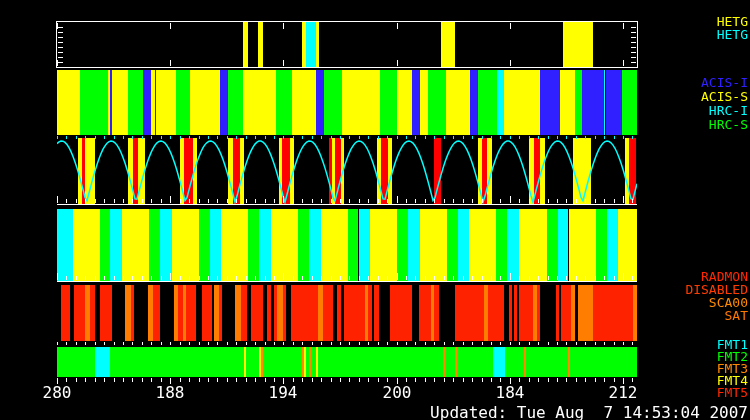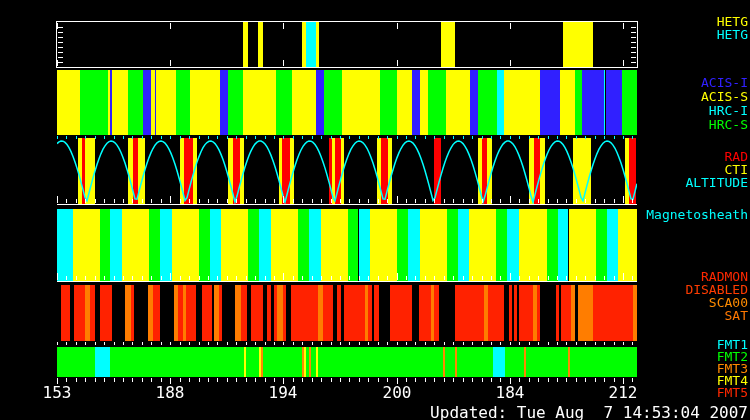--- a/index.html
+++ b/index.html
@@ -204,22 +204,21 @@
       <div class="seg" style="left: 386px; width: 1.9px; background: rgb(255, 136, 0);"></div>
       <div class="seg" style="left: 398.1px; width: 1.9px; background: rgb(255, 136, 0);"></div>
       <div class="seg" style="left: 436px; width: 11.9px; background: rgb(0, 255, 255);"></div>
       <div class="seg" style="left: 467px; width: 2.1px; background: rgb(255, 136, 0);"></div>
       <div class="seg" style="left: 510.9px; width: 2.1px; background: rgb(255, 136, 0);"></div>
     </div>
 
   <div class="updated">Updated: Tue Aug  7 14:53:04 2007</div>
 <div class="legend" style="top: 15px;"><div class="legend-line" style="color: rgb(255, 255, 0); line-height: 13px;">HETG</div><div class="legend-line" style="color: rgb(0, 255, 255); line-height: 13px;">HETG</div></div>
     <div class="legend" style="top: 76px;"><div class="legend-line" style="color: rgb(48, 32, 255); line-height: 14px;">ACIS-I</div><div class="legend-line" style="color: rgb(255, 255, 0); line-height: 14px;">ACIS-S</div><div class="legend-line" style="color: rgb(0, 255, 255); line-height: 14px;">HRC-I</div><div class="legend-line" style="color: rgb(0, 255, 0); line-height: 14px;">HRC-S</div></div>
-    <div class="legend" style="top: 150px;"><div class="legend-line" style="color: rgb(255, 0, 0); line-height: 13px;">RAD</div><div class="legend-line" style="color: rgb(255, 255, 0); line-height: 13px;">CTI</div><div class="legend-line" style="color: rgb(0, 255, 255); line-height: 13px;">ALTITUDE</div></div>
-    <div class="legend" style="top: 208px;"><div class="legend-line" style="color: rgb(0, 255, 255); line-height: 13px;">Magnetosheath</div></div>
+    <div class="legend" style="top: 208px;"></div>
     <div class="legend" style="top: 270px;"><div class="legend-line" style="color: rgb(255, 40, 0); line-height: 13px;">RADMON</div><div class="legend-line" style="color: rgb(255, 60, 0); line-height: 13px;">DISABLED</div><div class="legend-line" style="color: rgb(255, 140, 0); line-height: 13px;">SCA00</div><div class="legend-line" style="color: rgb(255, 120, 0); line-height: 13px;">SAT</div></div>
     <div class="legend" style="top: 339px;"><div class="legend-line" style="color: rgb(0, 255, 255); line-height: 12px;">FMT1</div><div class="legend-line" style="color: rgb(0, 255, 0); line-height: 12px;">FMT2</div><div class="legend-line" style="color: rgb(255, 136, 0); line-height: 12px;">FMT3</div><div class="legend-line" style="color: rgb(255, 255, 0); line-height: 12px;">FMT4</div><div class="legend-line" style="color: rgb(255, 40, 0); line-height: 12px;">FMT5</div></div>
     <div class="tk" style="left: 57px; top: 23px; width: 1px; height: 6px; background: rgb(255, 255, 255);"></div>
     <div class="tk" style="left: 57px; top: 60px; width: 1px; height: 6px; background: rgb(255, 255, 255);"></div>
     <div class="tk" style="left: 170.2px; top: 23px; width: 1px; height: 6px; background: rgb(255, 255, 255);"></div>
     <div class="tk" style="left: 170.2px; top: 60px; width: 1px; height: 6px; background: rgb(255, 255, 255);"></div>
     <div class="tk" style="left: 283.4px; top: 23px; width: 1px; height: 6px; background: rgb(255, 255, 255);"></div>
     <div class="tk" style="left: 283.4px; top: 60px; width: 1px; height: 6px; background: rgb(255, 255, 255);"></div>
     <div class="tk" style="left: 396.601px; top: 23px; width: 1px; height: 6px; background: rgb(255, 255, 255);"></div>
     <div class="tk" style="left: 396.601px; top: 60px; width: 1px; height: 6px; background: rgb(255, 255, 255);"></div>
@@ -564,19 +563,19 @@
     <div class="tk" style="left: 604.134px; top: 378px; width: 1px; height: 4px; background: rgb(255, 255, 255);"></div>
     <div class="tk" style="left: 613.568px; top: 378px; width: 1px; height: 4px; background: rgb(255, 255, 255);"></div>
     <div class="tk" style="left: 623.001px; top: 378px; width: 1px; height: 4px; background: rgb(255, 255, 255);"></div>
     <div class="tk" style="left: 632.434px; top: 378px; width: 1px; height: 4px; background: rgb(255, 255, 255);"></div>
     <div class="tk" style="left: 57px; top: 378px; width: 1px; height: 6px; background: rgb(255, 255, 255);"></div>
     <div class="tk" style="left: 170.2px; top: 378px; width: 1px; height: 6px; background: rgb(255, 255, 255);"></div>
     <div class="tk" style="left: 283.4px; top: 378px; width: 1px; height: 6px; background: rgb(255, 255, 255);"></div>
     <div class="tk" style="left: 396.601px; top: 378px; width: 1px; height: 6px; background: rgb(255, 255, 255);"></div>
     <div class="tk" style="left: 509.801px; top: 378px; width: 1px; height: 6px; background: rgb(255, 255, 255);"></div>
     <div class="tk" style="left: 623.001px; top: 378px; width: 1px; height: 6px; background: rgb(255, 255, 255);"></div>
-    <div class="xlab" style="left: 27px; top: 383px;">153</div>
+    <div class="xlab" style="left: 27px; top: 383px;">280</div>
     <div class="xlab" style="left: 140px; top: 383px;">188</div>
     <div class="xlab" style="left: 253px; top: 383px;">194</div>
     <div class="xlab" style="left: 367px; top: 383px;">200</div>
     <div class="xlab" style="left: 480px; top: 383px;">184</div>
     <div class="xlab" style="left: 593px; top: 383px;">212</div>
   </div>
 
 </body></html>

